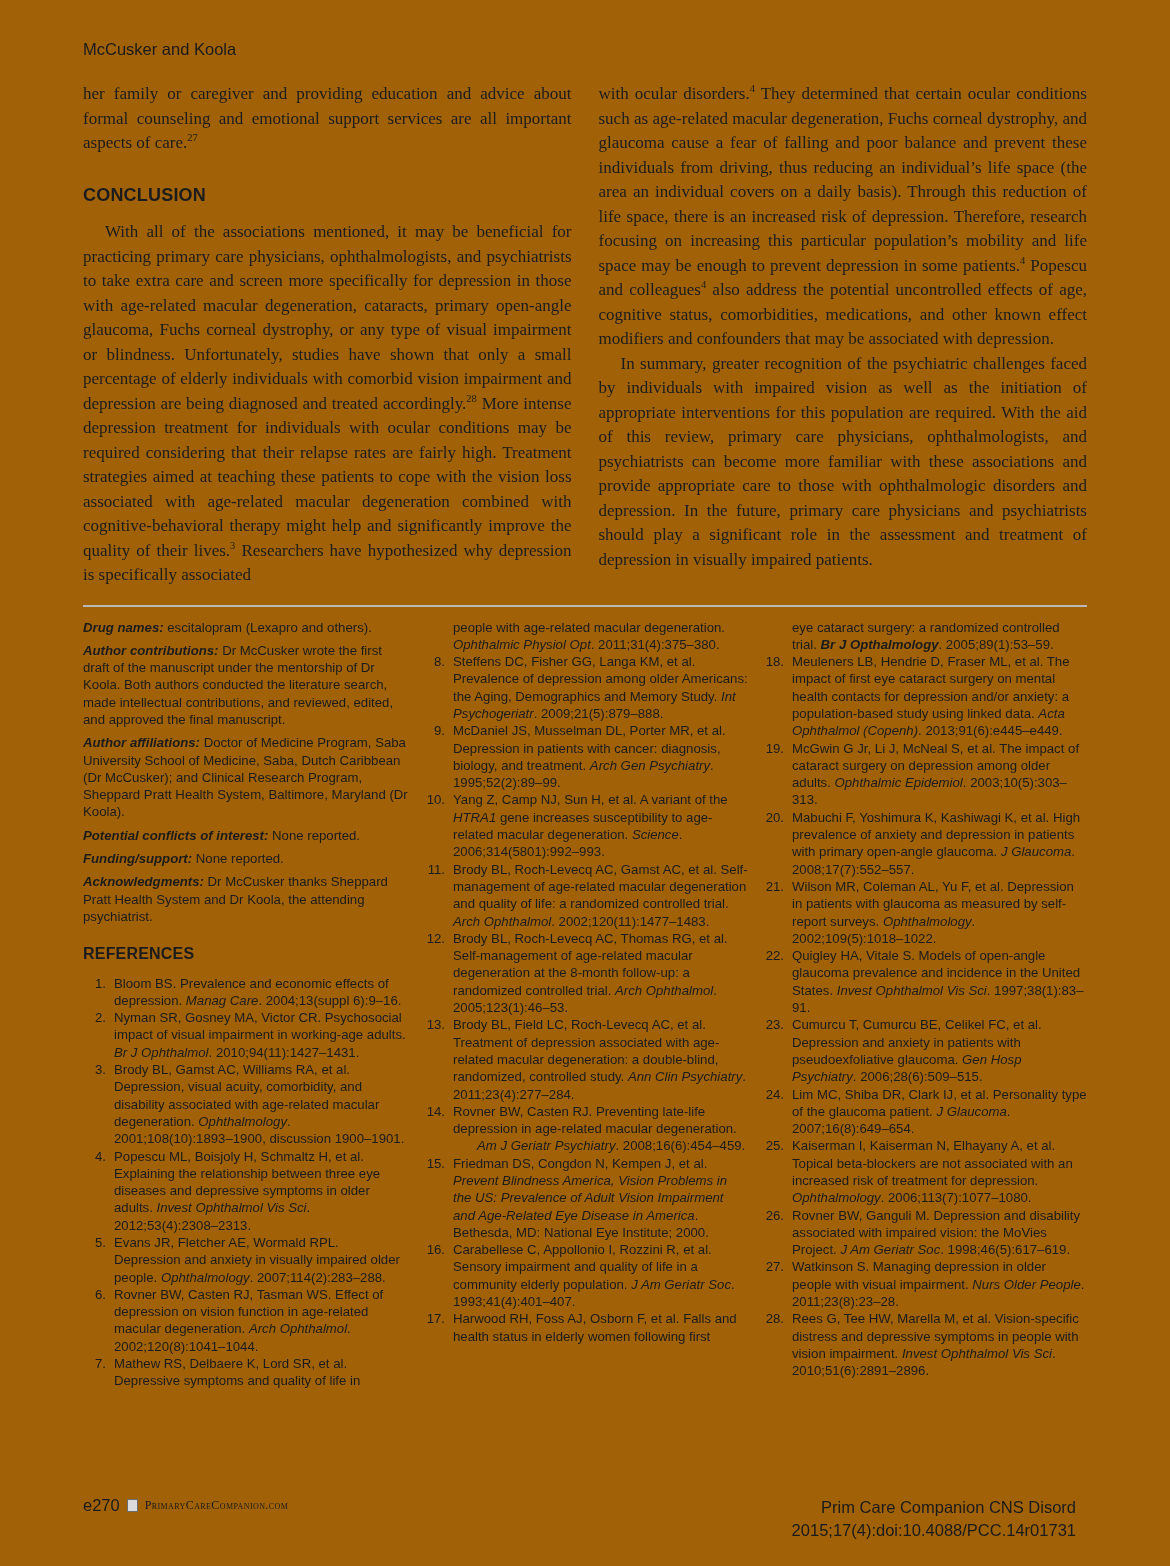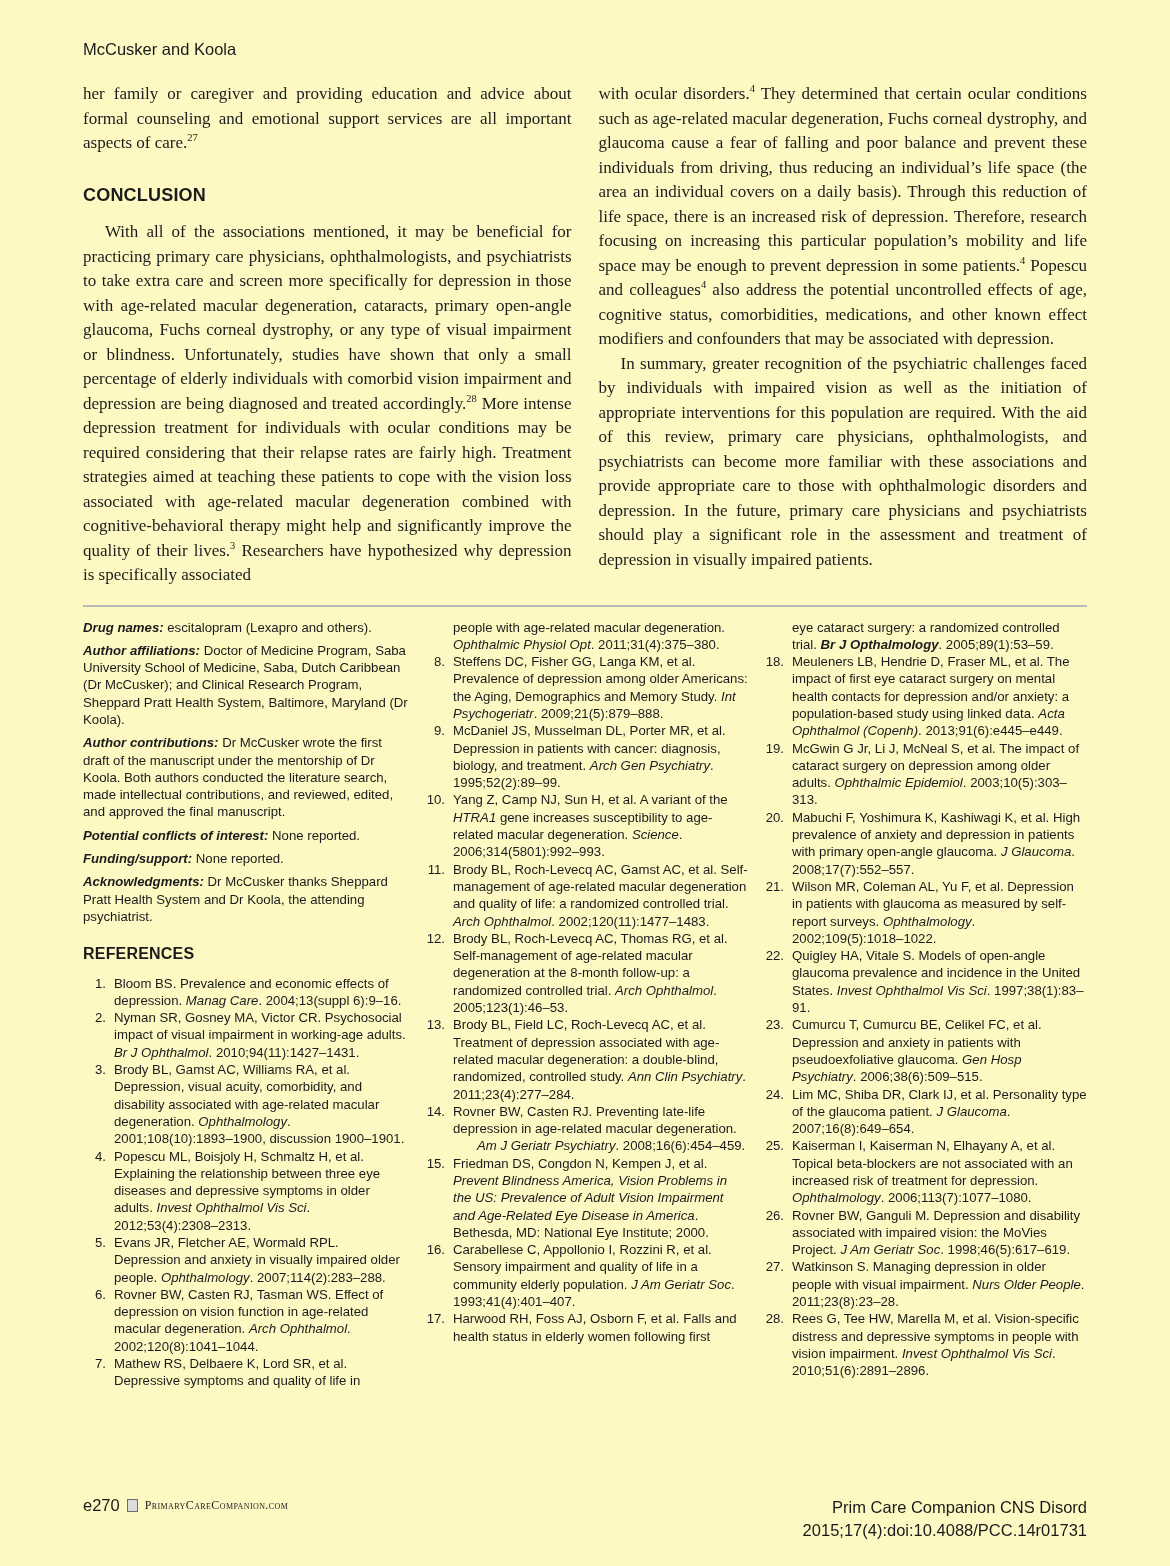--- a/index.html
+++ b/index.html
@@ -1,21 +1,21 @@
 <!DOCTYPE html>
 <html><head>
 <meta charset="utf-8">
 <style>
   html,body { margin:0; padding:0; background:#ffffff; }
   .page {
     position:relative;
     width:1170px; height:1566px;
     box-sizing:border-box;
     padding:40px 83px 0 83px;
-    background:#fef9c3;
+    background:#a16207;
     color:#1c1c1c;
     overflow:hidden;
   }
   
   .running-head {
     font-family:"Liberation Sans", sans-serif;
     font-size:16.5px; color:#1a1a1a;
   }
   
   .body-columns {
@@ -51,21 +51,21 @@
   .ref-heading {
     font-family:"Liberation Sans", sans-serif;
     font-size:16px; font-weight:700; letter-spacing:0.2px;
     margin:20px 0 12px 0;
   }
   .ref-item { display:flex; }
   .ref-num { width:23px; min-width:23px; text-align:right; padding-right:8px; }
   .ref-text { flex:1; }
   
   .footer {
-    position:absolute; left:83px; right:83px; top:1496px;
+    position:absolute; left:83px; right:94px; top:1496px;
     display:flex; justify-content:space-between; align-items:flex-start;
     font-family:"Liberation Sans", sans-serif; font-size:16.5px; color:#1a1a1a;
   }
   .footer-left { display:flex; align-items:center; gap:7px; }
   .site-icon {
     display:inline-block; width:11px; height:13px;
     border:1.5px solid #6d6d6d; background:#dcdcdc;
     box-sizing:border-box;
   }
   .site-name {
@@ -92,22 +92,22 @@
       <p class="body-p indent">In summary, greater recognition of the psychiatric challenges faced by individuals with impaired vision as well as the initiation of appropriate interventions for this population are required. With the aid of this review, primary care physicians, ophthalmologists, and psychiatrists can become more familiar with these associations and provide appropriate care to those with ophthalmologic disorders and depression. In the future, primary care physicians and psychiatrists should play a significant role in the assessment and treatment of depression in visually impaired patients.</p>
     </div>
   </div>
 
   <div class="divider"></div>
 
   <div class="ref-section">
     <div class="ref-col">
       <div class="notes">
         <p class="note"><span class="note-label">Drug names:</span> <span>escitalopram (Lexapro and others).</span></p>
+        <p class="note"><span class="note-label">Author contributions:</span> <span>Dr McCusker wrote the first draft of the manuscript under the mentorship of Dr Koola. Both authors conducted the literature search, made intellectual contributions, and reviewed, edited, and approved the final manuscript.</span></p>
         <p class="note"><span class="note-label">Author affiliations:</span> <span>Doctor of Medicine Program, Saba University School of Medicine, Saba, Dutch Caribbean (Dr McCusker); and Clinical Research Program, Sheppard Pratt Health System, Baltimore, Maryland (Dr Koola).</span></p>
-        <p class="note"><span class="note-label">Author contributions:</span> <span>Dr McCusker wrote the first draft of the manuscript under the mentorship of Dr Koola. Both authors conducted the literature search, made intellectual contributions, and reviewed, edited, and approved the final manuscript.</span></p>
         <p class="note"><span class="note-label">Potential conflicts of interest:</span> <span>None reported.</span></p>
         <p class="note"><span class="note-label">Funding/support:</span> <span>None reported.</span></p>
         <p class="note"><span class="note-label">Acknowledgments:</span> <span>Dr McCusker thanks Sheppard Pratt Health System and Dr Koola, the attending psychiatrist.</span></p>
       </div>
       <h3 class="ref-heading">REFERENCES</h3>
       <div class="ref-list">
           <div class="ref-item">
             <span class="ref-num">1.</span>
             <span class="ref-text"><span>Bloom BS. Prevalence and economic effects of depression. </span><span style="font-style: italic;">Manag Care</span><span>. 2004;13(suppl 6):9–16.</span></span>
           </div>
@@ -206,21 +206,21 @@
           <div class="ref-item">
             <span class="ref-num">21.</span>
             <span class="ref-text"><span>Wilson MR, Coleman AL, Yu F, et al. Depression in patients with glaucoma as measured by self-report surveys. </span><span style="font-style: italic;">Ophthalmology</span><span>. 2002;109(5):1018–1022.</span></span>
           </div>
           <div class="ref-item">
             <span class="ref-num">22.</span>
             <span class="ref-text"><span>Quigley HA, Vitale S. Models of open-angle glaucoma prevalence and incidence in the United States. </span><span style="font-style: italic;">Invest Ophthalmol Vis Sci</span><span>. 1997;38(1):83–91.</span></span>
           </div>
           <div class="ref-item">
             <span class="ref-num">23.</span>
-            <span class="ref-text"><span>Cumurcu T, Cumurcu BE, Celikel FC, et al. Depression and anxiety in patients with pseudoexfoliative glaucoma. </span><span style="font-style: italic;">Gen Hosp Psychiatry</span><span>. 2006;38(6):509–515.</span></span>
+            <span class="ref-text"><span>Cumurcu T, Cumurcu BE, Celikel FC, et al. Depression and anxiety in patients with pseudoexfoliative glaucoma. </span><span style="font-style: italic;">Gen Hosp Psychiatry</span><span>. 2006;28(6):509–515.</span></span>
           </div>
           <div class="ref-item">
             <span class="ref-num">24.</span>
             <span class="ref-text"><span>Lim MC, Shiba DR, Clark IJ, et al. Personality type of the glaucoma patient. </span><span style="font-style: italic;">J Glaucoma</span><span>. 2007;16(8):649–654.</span></span>
           </div>
           <div class="ref-item">
             <span class="ref-num">25.</span>
             <span class="ref-text"><span>Kaiserman I, Kaiserman N, Elhayany A, et al. Topical beta-blockers are not associated with an increased risk of treatment for depression. </span><span style="font-style: italic;">Ophthalmology</span><span>. 2006;113(7):1077–1080.</span></span>
           </div>
           <div class="ref-item">

